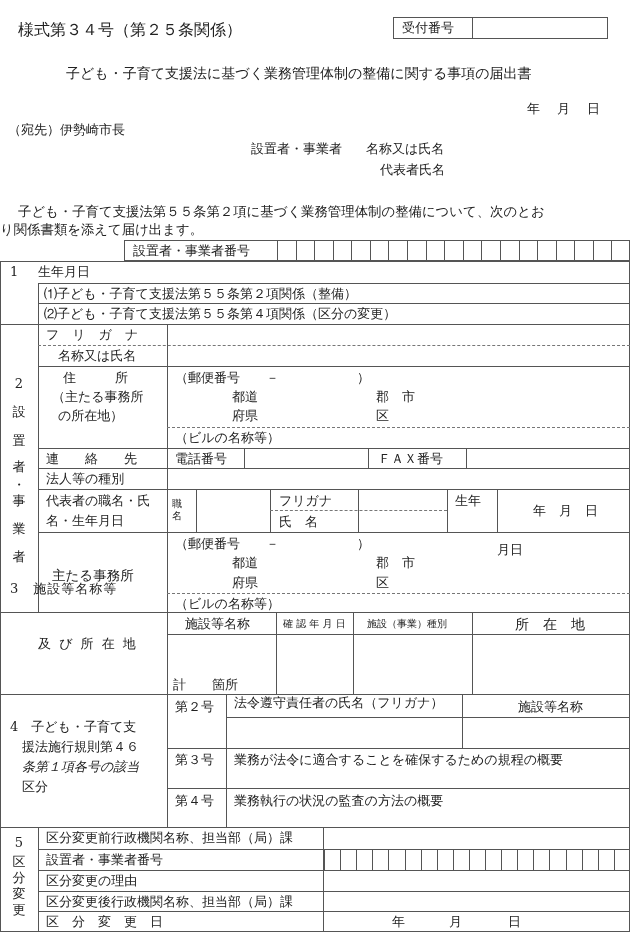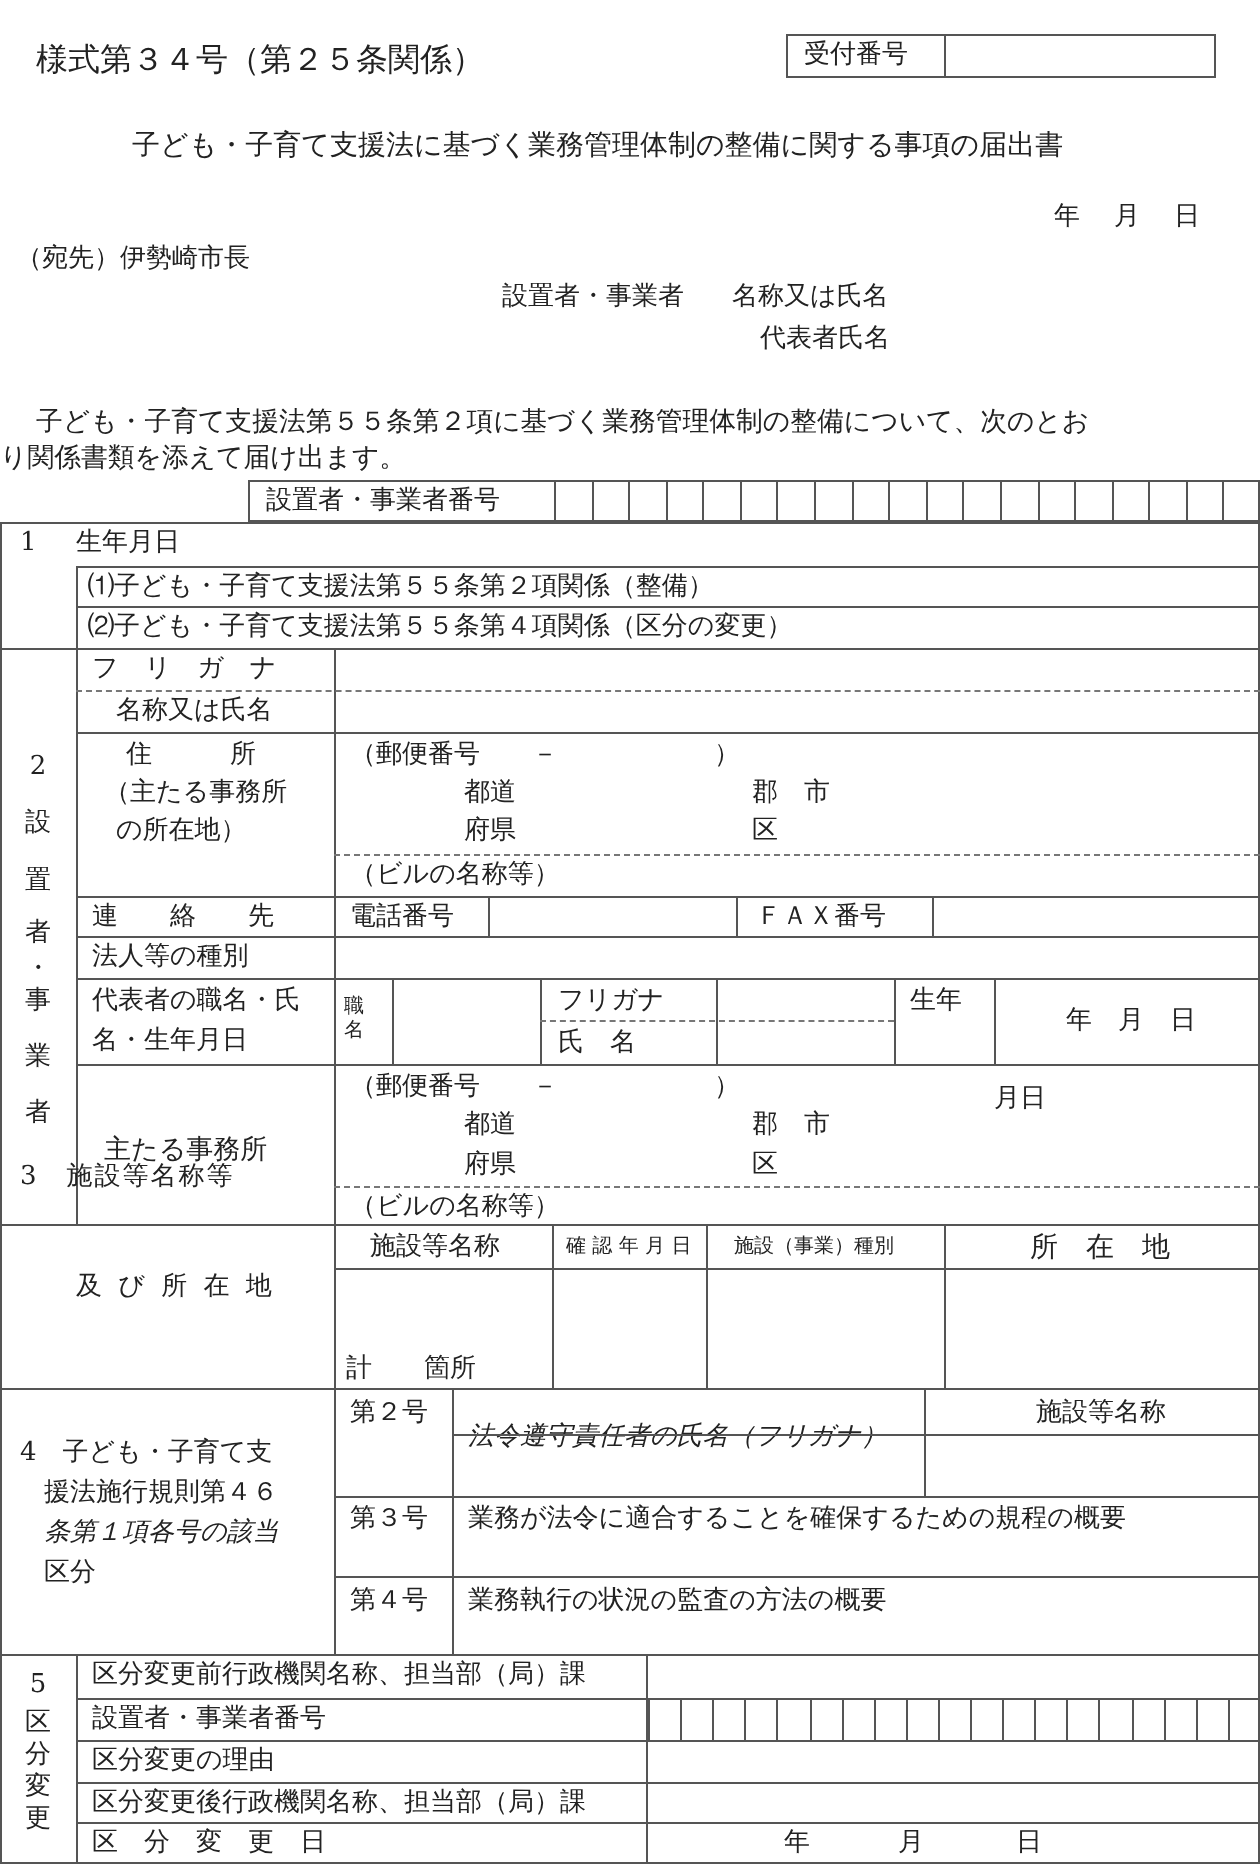--- a/index.html
+++ b/index.html
@@ -168,21 +168,21 @@
 <div class="t" style="left:173px;top:678px;">計　　箇所</div>
 <div class="hl" style="left:0;top:694px;width:630px;"></div>
 
 <div class="t" style="left:10px;top:720px;">4　子ども・子育て支</div>
 <div class="t" style="left:22px;top:740px;">援法施行規則第４６</div>
 <div class="t" style="left:22px;top:760px;font-style:italic;">条第１項各号の該当</div>
 <div class="t" style="left:22px;top:780px;">区分</div>
 <div class="vl" style="left:167px;top:694px;height:133px;"></div>
 <div class="vl" style="left:226px;top:694px;height:133px;"></div>
 <div class="t" style="left:175px;top:700px;">第２号</div>
-<div class="t" style="left:234px;top:712px;font-style:italic;">法令遵守責任者の氏名（フリガナ）</div>
+<div class="t" style="left:234px;top:696px;">法令遵守責任者の氏名（フリガナ）</div>
 <div class="vl" style="left:462px;top:694px;height:54px;"></div>
 <div class="t" style="left:518px;top:700px;">施設等名称</div>
 <div class="hl" style="left:226px;top:717px;width:404px;"></div>
 <div class="field" style="left:227px;top:718px;width:234px;height:29px;"></div>
 <div class="field" style="left:463px;top:718px;width:166px;height:29px;"></div>
 <div class="hl" style="left:167px;top:748px;width:463px;"></div>
 <div class="t" style="left:175px;top:753px;">第３号</div>
 <div class="t" style="left:234px;top:753px;">業務が法令に適合することを確保するための規程の概要</div>
 <div class="hl" style="left:167px;top:788px;width:463px;"></div>
 <div class="t" style="left:175px;top:794px;">第４号</div>

